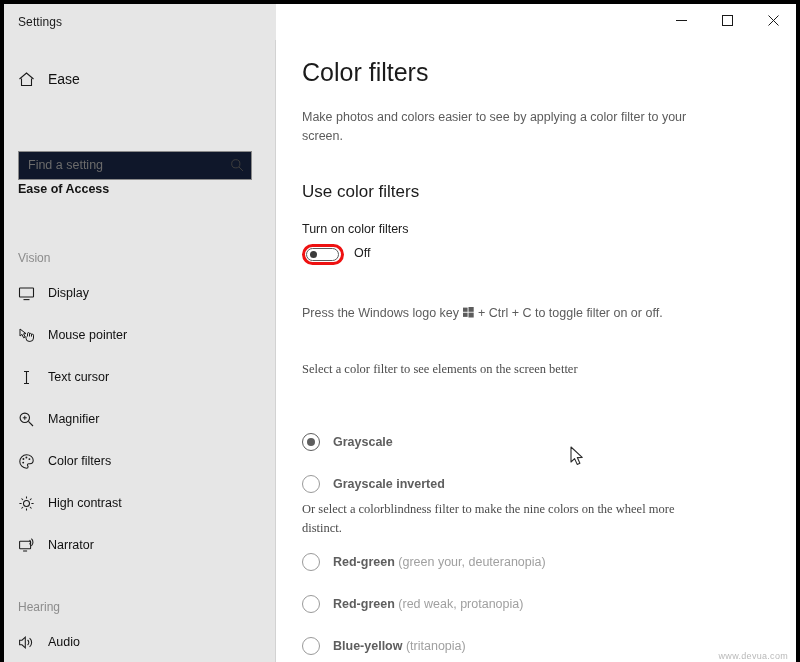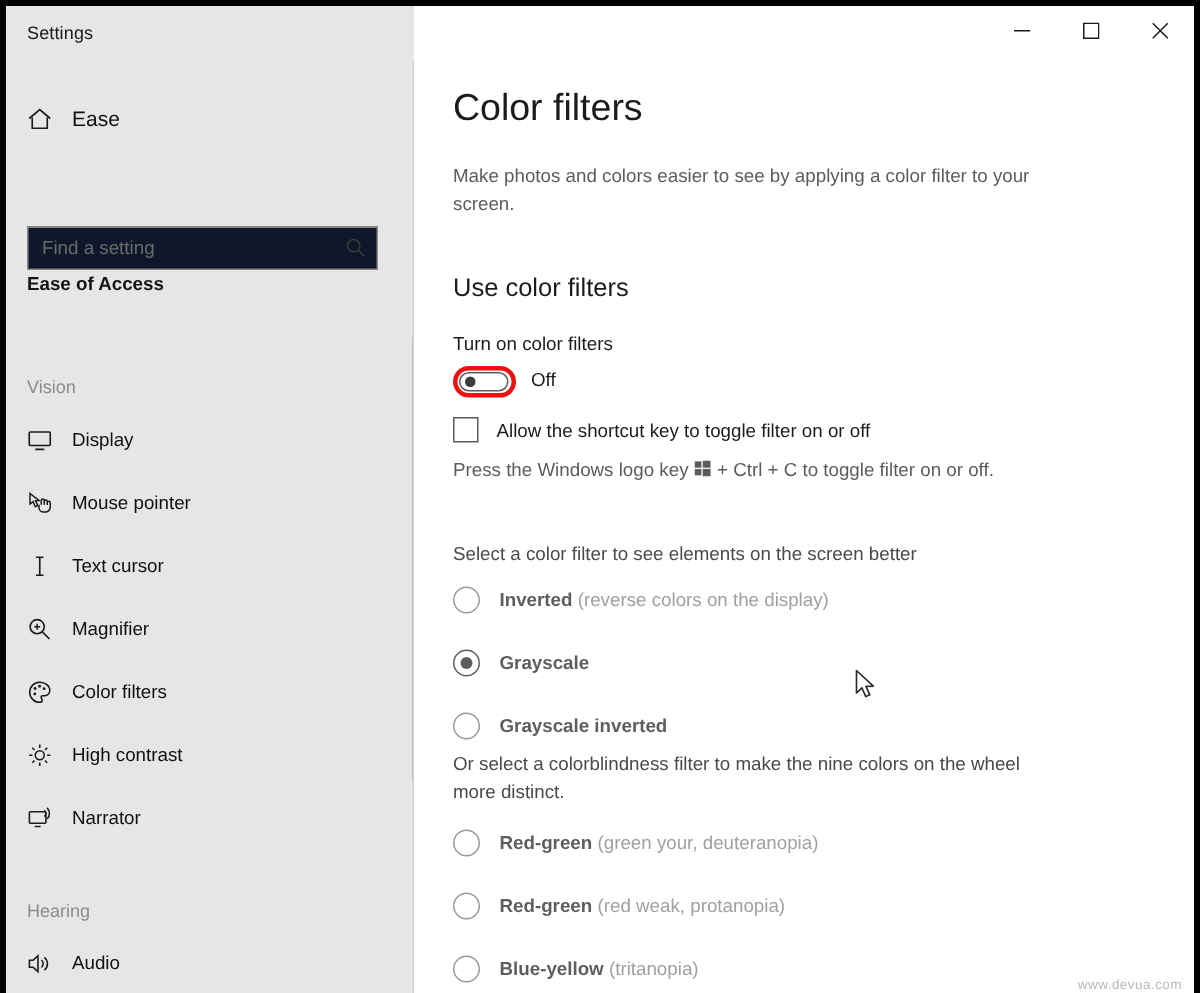--- a/index.html
+++ b/index.html
@@ -201,21 +201,21 @@
   }
   #winkey-glyph {
     display: inline-block;
     margin: 0 4px;
     position: relative; top: 1px;
   }
 
   
   .grp-label {
     position: absolute; left: 26px;
-    font-size: 12.5px; color: #4a4a4a; line-height: 19px;
+    font-size: 12.5px; color: #4a4a4a; line-height: 19px; font-family: Liberation Serif, serif;
   }
   #rg1-label { top: 320px; width: 390px; }
   #rg2-label { top: 460px; width: 378px; }
 
   .radio-row {
     position: absolute; left: 26px;
     display: flex; align-items: center;
   }
   .radio {
     width: 18px; height: 18px;
@@ -413,47 +413,36 @@
 
     <div id="toggle-caption">Turn on color filters</div>
 
     <div id="toggle-wrap">
       <div id="toggle-track"></div>
       <div id="toggle-knob"></div>
       <div id="toggle-highlight"></div>
     </div>
     <div id="toggle-state">Off</div>
 
-    <div id="chk-row">
-      <span id="chk-box"></span>
-      <span id="chk-label">Allow the shortcut key to toggle filter on or off</span>
-    </div>
 
     <div id="chk-hint">
       <span>Press the Windows logo key</span>
       <span id="winkey-glyph">
         <svg width="11" height="11" viewBox="0 0 11 11">
           <rect x="0" y="0.6" width="4.6" height="4.2" fill="#5c5c5c"></rect>
           <rect x="5.5" y="0" width="5.2" height="4.8" fill="#5c5c5c"></rect>
           <rect x="0" y="5.7" width="4.6" height="4.2" fill="#5c5c5c"></rect>
           <rect x="5.5" y="5.6" width="5.2" height="4.9" fill="#5c5c5c"></rect>
         </svg>
       </span>
       <span>+ Ctrl + C to toggle filter on or off.</span>
     </div>
 
     <div class="grp-label" id="rg1-label">Select a color filter to see elements on the screen better</div>
 
-    <div class="radio-row" id="r-inverted">
-      <span class="radio"></span>
-      <span class="radio-text">
-        <span class="radio-strong">Inverted</span>
-        <span class="radio-note">(reverse colors on the display)</span>
-      </span>
-    </div>
 
     <div class="radio-row" id="r-gray">
       <span class="radio checked"></span>
       <span class="radio-text">
         <span class="radio-strong">Grayscale</span>
         <span class="radio-note"></span>
       </span>
     </div>
 
     <div class="radio-row" id="r-grayinv">

